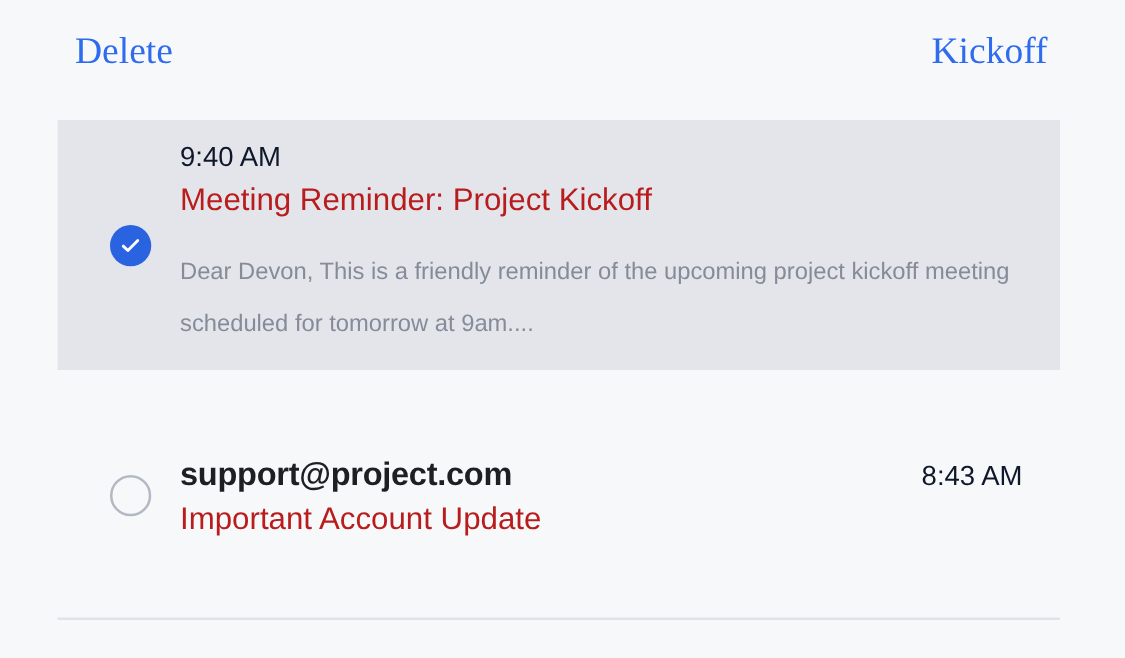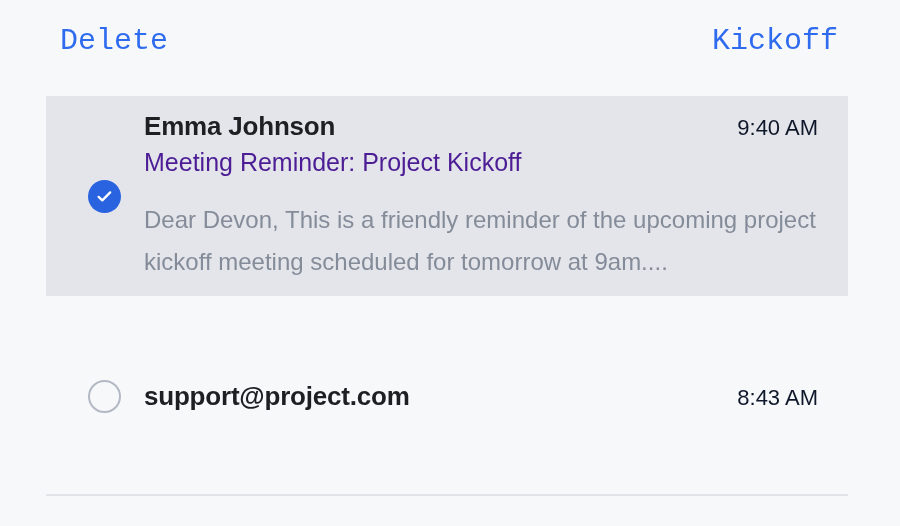--- a/index.html
+++ b/index.html
@@ -33,21 +33,21 @@
     display: flex;
     align-items: center;
     justify-content: space-between;
     padding: 0 62px 0 60px;
   }
 
   .toolbar-btn {
     background: none;
     border: none;
     padding: 0;
-    font-family: Liberation Mono, monospace;
+    font-family: Liberation Serif, serif;
     font-size: 30px;
     line-height: 36px;
     font-weight: 400;
     color: #2f6bee;
     cursor: pointer;
     white-space: nowrap;
   }
 
   
   .mail-list {
@@ -144,29 +144,29 @@
     font-weight: 400;
     color: #0f172a;
     white-space: nowrap;
   }
 
   .subject {
     margin-top: 4px;
     font-size: 25px;
     line-height: 31px;
     font-weight: 400;
-    color: #4c1d95;
+    color: #b91c1c;
     white-space: nowrap;
     overflow: hidden;
     text-overflow: ellipsis;
   }
 
   .preview {
     margin-top: 21px;
-    font-size: 24px;
+    font-size: 19px;
     line-height: 42px;
     font-weight: 400;
     color: #858c99;
     max-height: 84px;
     overflow: hidden;
   }
 </style>
 </head>
 <body>
 
@@ -182,34 +182,34 @@
     <div class="mail-row selected">
       <div class="select-cell">
         <div class="check-circle checked">
           <svg width="19" height="19" viewBox="0 0 19 19" aria-hidden="true">
             <path d="M3.6 9.9 L7.3 13.4 L15.2 5.4" fill="none" stroke="#ffffff" stroke-width="2.3" stroke-linecap="round" stroke-linejoin="round"></path>
           </svg>
         </div>
       </div>
       <div class="msg-cell">
         <div class="msg-top">
-          <div class="sender">Emma Johnson</div>
           <div class="time">9:40 AM</div>
         </div>
         <div class="subject">Meeting Reminder: Project Kickoff</div>
         <div class="preview">Dear Devon, This is a friendly reminder of the upcoming project kickoff meeting scheduled for tomorrow at 9am....</div>
       </div>
     </div>
 
     <div class="mail-row has-divider">
       <div class="select-cell">
         <div class="check-circle unchecked"></div>
       </div>
       <div class="msg-cell">
         <div class="msg-top">
           <div class="sender">support@project.com</div>
           <div class="time">8:43 AM</div>
         </div>
+        <div class="subject">Important Account Update</div>
       </div>
     </div>
 
   </div>
 </div>
 
 </body></html>

